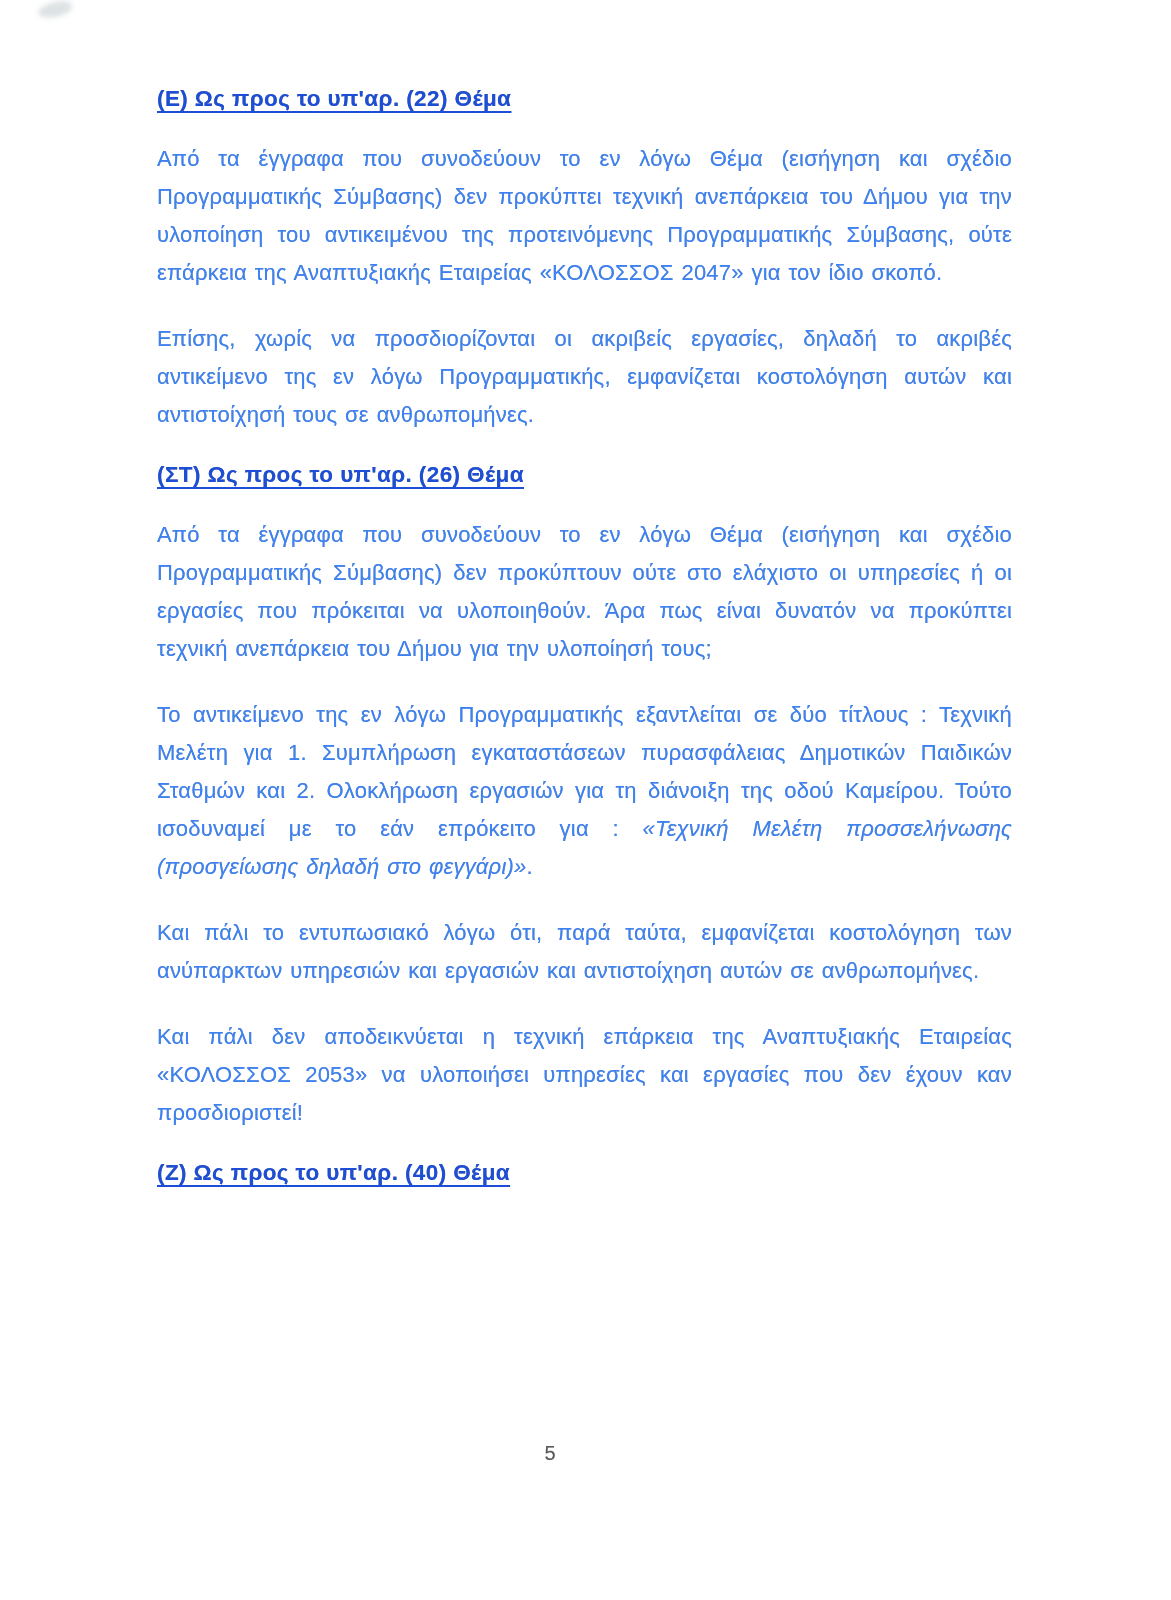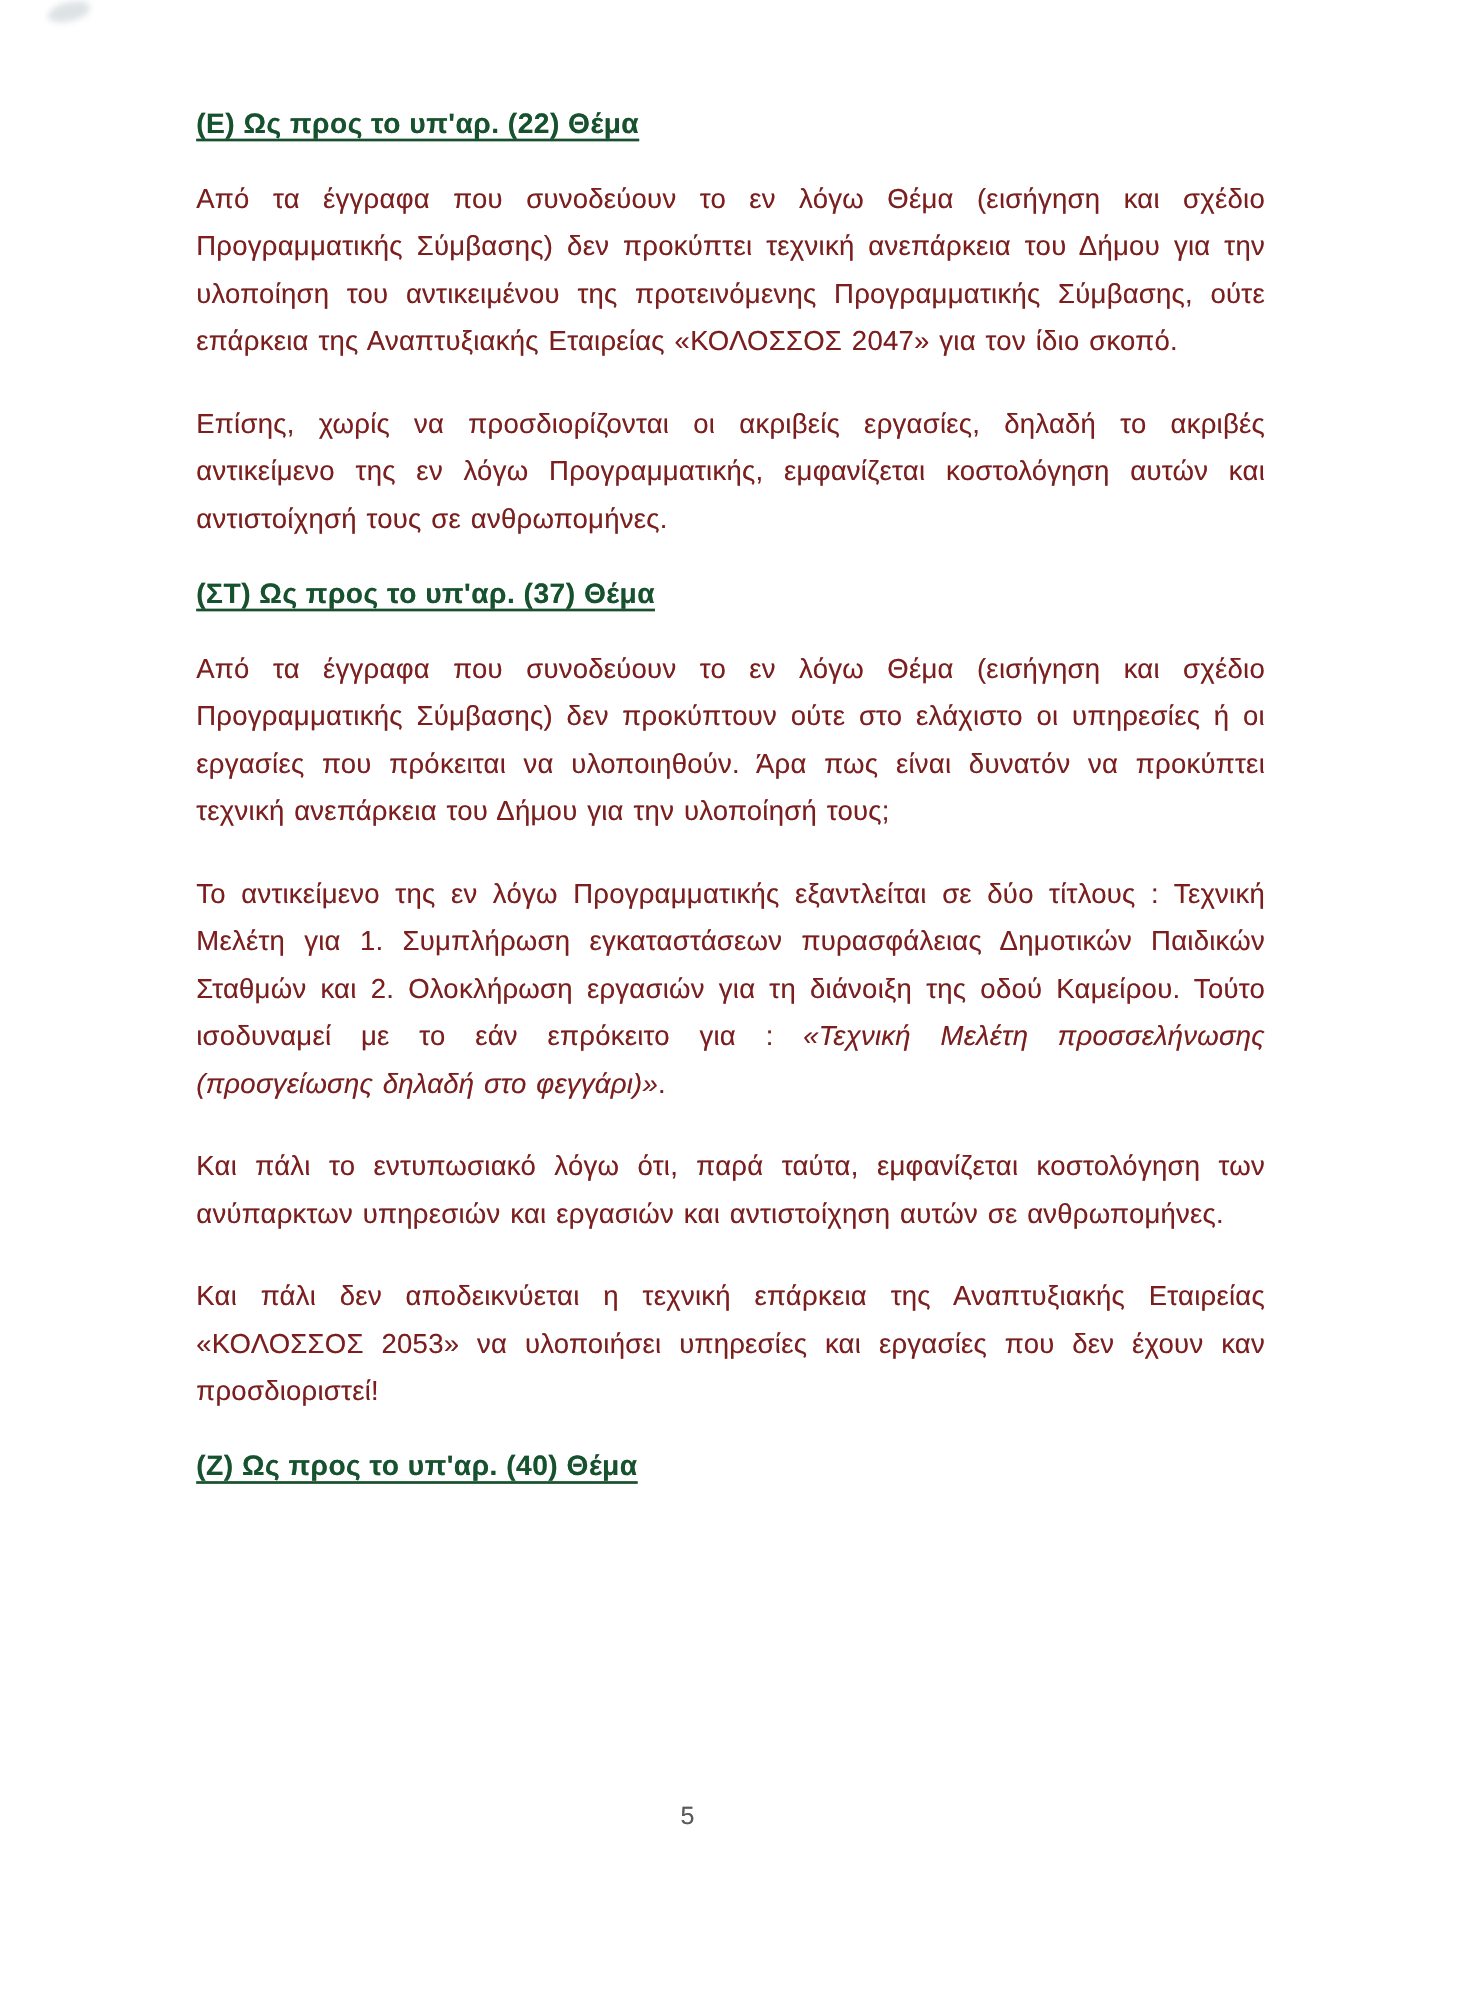--- a/index.html
+++ b/index.html
@@ -30,32 +30,32 @@
   }
   .content {
     position: absolute;
     left: 157px;
     top: 86px;
     width: 855px;
   }
   .section-heading {
     font-size: 22.5px;
     font-weight: bold;
-    color: #14532d;
+    color: #1d4ed8;
     letter-spacing: 0.4px;
     text-decoration: underline;
     text-decoration-thickness: 2px;
     text-underline-offset: 5px;
     margin: 0 0 28px 0;
     text-shadow: 0 0 0.5px rgba(61,61,61,0.6);
   }
   .body-paragraph {
     font-size: 22px;
     line-height: 38px;
-    color: #7f1d1d;
+    color: #3b82f6;
     text-align: justify;
     text-align-last: left;
     letter-spacing: 0.2px;
     word-spacing: 1.5px;
     margin: 0 0 28px 0;
     text-shadow: 0 0 0.4px rgba(76,76,76,0.55);
   }
   .italic-run {
     font-style: italic;
   }
@@ -79,21 +79,21 @@
 
   <div class="content">
 
     <section>
       <h2 class="section-heading">(Ε) Ως προς το υπ'αρ. (22) Θέμα</h2>
       <p class="body-paragraph">Από τα έγγραφα που συνοδεύουν το εν λόγω Θέμα (εισήγηση και σχέδιο Προγραμματικής Σύμβασης) δεν προκύπτει τεχνική ανεπάρκεια του Δήμου για την υλοποίηση του αντικειμένου της προτεινόμενης Προγραμματικής Σύμβασης, ούτε επάρκεια της Αναπτυξιακής Εταιρείας «ΚΟΛΟΣΣΟΣ 2047» για τον ίδιο σκοπό.</p>
       <p class="body-paragraph">Επίσης, χωρίς να προσδιορίζονται οι ακριβείς εργασίες, δηλαδή το ακριβές αντικείμενο της εν λόγω Προγραμματικής, εμφανίζεται κοστολόγηση αυτών και αντιστοίχησή τους σε ανθρωπομήνες.</p>
     </section>
 
     <section>
-      <h2 class="section-heading">(ΣΤ) Ως προς το υπ'αρ. (37) Θέμα</h2>
+      <h2 class="section-heading">(ΣΤ) Ως προς το υπ'αρ. (26) Θέμα</h2>
       <p class="body-paragraph">Από τα έγγραφα που συνοδεύουν το εν λόγω Θέμα (εισήγηση και σχέδιο Προγραμματικής Σύμβασης) δεν προκύπτουν ούτε στο ελάχιστο οι υπηρεσίες ή οι εργασίες που πρόκειται να υλοποιηθούν. Άρα πως είναι δυνατόν να προκύπτει τεχνική ανεπάρκεια του Δήμου για την υλοποίησή τους;</p>
       <p class="body-paragraph"><span>Το αντικείμενο της εν λόγω Προγραμματικής εξαντλείται σε δύο τίτλους : Τεχνική Μελέτη για 1. Συμπλήρωση εγκαταστάσεων πυρασφάλειας Δημοτικών Παιδικών Σταθμών και 2. Ολοκλήρωση εργασιών για τη διάνοιξη της οδού Καμείρου. Τούτο ισοδυναμεί με το εάν επρόκειτο για : </span><span class="italic-run">«Τεχνική Μελέτη προσσελήνωσης (προσγείωσης δηλαδή στο φεγγάρι)»</span><span>.</span></p>
       <p class="body-paragraph">Και πάλι το εντυπωσιακό λόγω ότι, παρά ταύτα, εμφανίζεται κοστολόγηση των ανύπαρκτων υπηρεσιών και εργασιών και αντιστοίχηση αυτών σε ανθρωπομήνες.</p>
       <p class="body-paragraph">Και πάλι δεν αποδεικνύεται η τεχνική επάρκεια της Αναπτυξιακής Εταιρείας «ΚΟΛΟΣΣΟΣ 2053» να υλοποιήσει υπηρεσίες και εργασίες που δεν έχουν καν προσδιοριστεί!</p>
     </section>
 
     <section>
       <h2 class="section-heading">(Ζ) Ως προς το υπ'αρ. (40) Θέμα</h2>
     </section>
 

